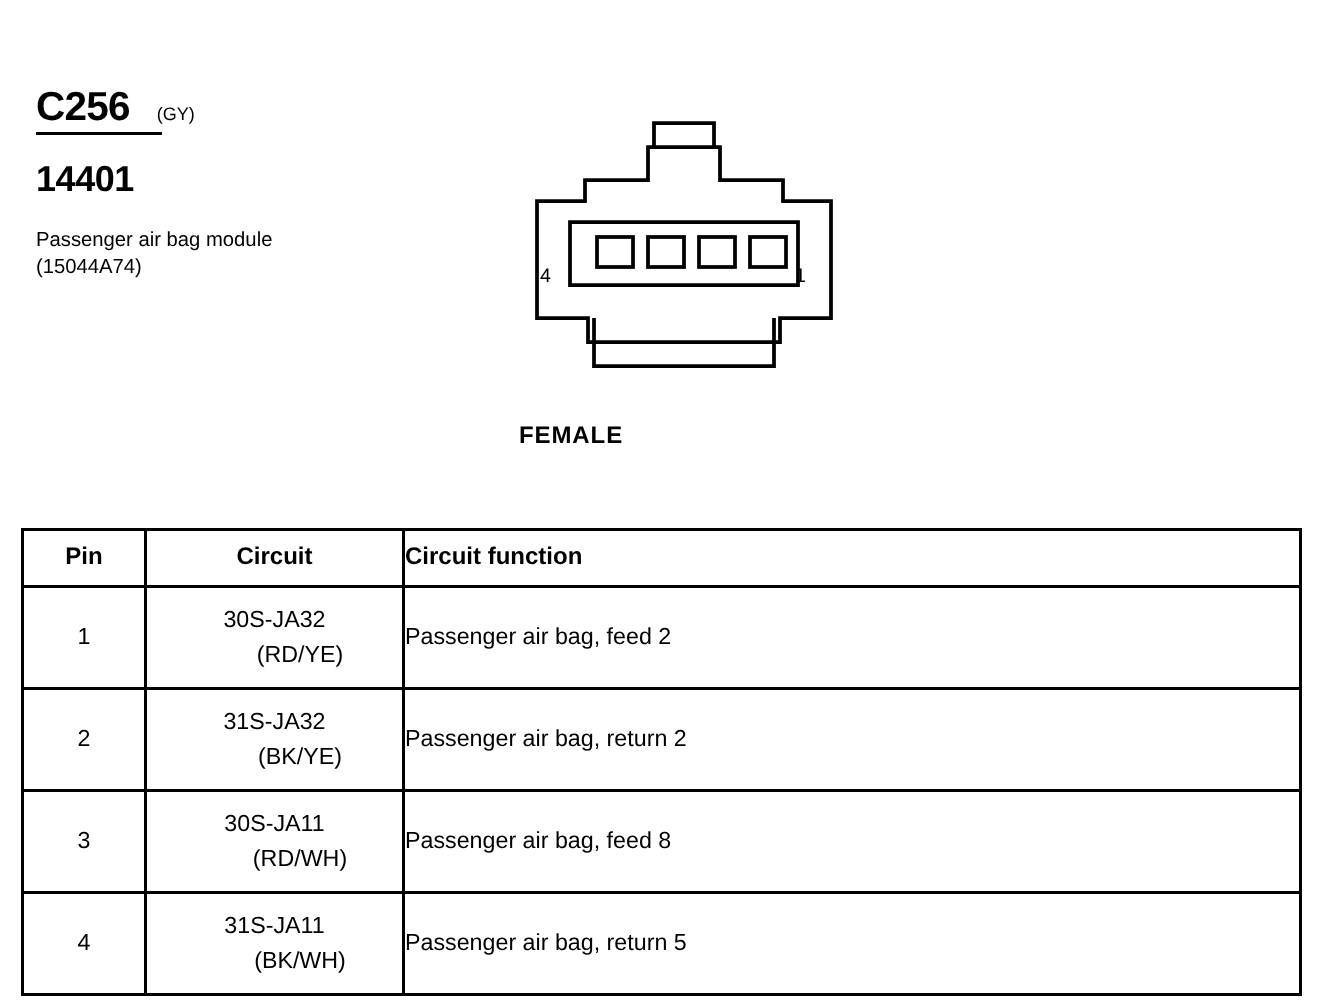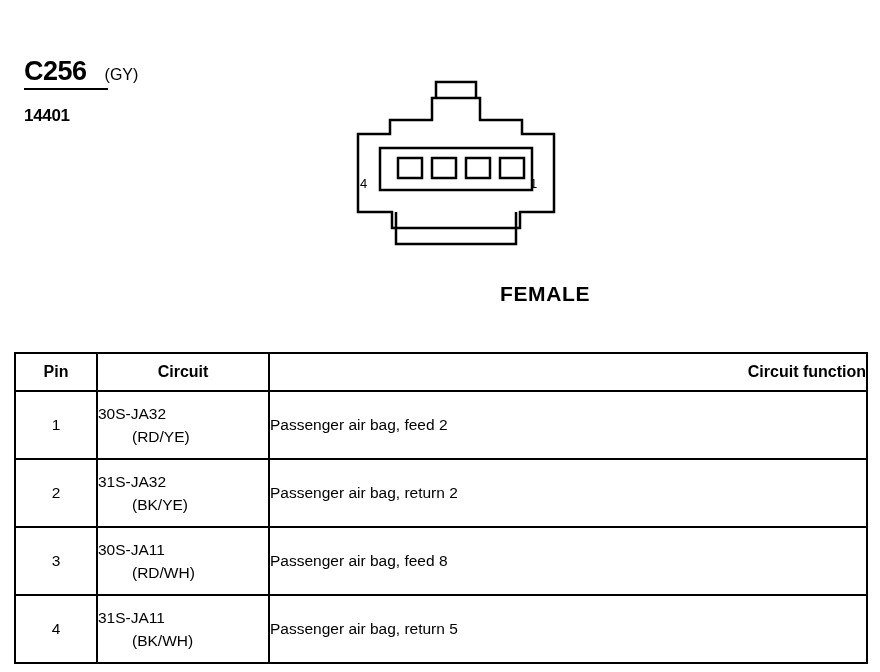--- a/index.html
+++ b/index.html
@@ -29,32 +29,32 @@
     align-items: baseline;
     gap: 18px;
   }
   #connector-id {
     font-size: 27px;
     font-weight: bold;
     letter-spacing: -0.5px;
     line-height: 1;
   }
   #connector-color {
-    font-size: 16px;
+    font-size: 12px;
     letter-spacing: 0px;
   }
   #id-underline {
     width: 84px;
     height: 2px;
     background: #000;
     margin-top: 3px;
   }
   #part-number {
     margin-top: 16px;
-    font-size: 17px;
+    font-size: 24px;
     font-weight: bold;
     letter-spacing: -0.3px;
   }
   #component-desc {
     margin-top: 17px;
     font-size: 13.5px;
     line-height: 1.35;
     max-width: 230px;
   }
 
@@ -63,25 +63,25 @@
     position: absolute;
     left: 330px;
     top: 72px;
     width: 260px;
     height: 190px;
   }
   #connector-svg { display: block; }
 
   #female-label {
     position: absolute;
-    left: 330px;
+    left: 346px;
     top: 282px;
     width: 260px;
-    text-align: right;
-    font-size: 21px;
+    text-align: left;
+    font-size: 16px;
     font-weight: bold;
     letter-spacing: 0.6px;
   }
 
   
   #pin-table-wrap {
     position: absolute;
     left: 14px;
     top: 352px;
     width: 852px;
@@ -102,51 +102,52 @@
   col.col-circuit  { width: 172px; }
   col.col-function { width: 598px; }
 
   #pin-table thead th {
     height: 36px;
     font-size: 16px;
     font-weight: bold;
     text-align: center;
   }
   #pin-table thead th.fn-head {
-    text-align: right;
+    text-align: left;
   }
   #pin-table tbody td {
     height: 66px;
     font-size: 15.5px;
   }
   td.pin-cell {
     text-align: center;
   }
   td.circuit-cell {
-    text-align: left;
+    text-align: center;
     line-height: 1.5;
   }
   td.circuit-cell .circuit-code { display: block; }
   td.circuit-cell .circuit-color { display: block; margin-left: 34px; }
   td.function-cell {
     text-align: left;
     padding-left: 22px;
     border-radius: 22px;
   }
 </style>
 </head>
 <body>
 
 <div id="header-block">
   <div id="connector-id-row">
     <span id="connector-id">C256</span>
     <span id="connector-color">(GY)</span>
   </div>
   <div id="id-underline"></div>
   <div id="part-number">14401</div>
+  <div id="component-desc">Passenger air bag module (15044A74)</div>
 </div>
 
 <div id="connector-figure">
   <svg id="connector-svg" width="260" height="190" viewBox="0 0 260 190">
     <g fill="none" stroke="#000" stroke-width="2.5">
 
       <path d="M106 26 L106 10 L146 10 L146 26"></path>
 
       <path d="M28 62 L60 62 L60 48 L102 48 L102 26 L150 26 L150 48 L192 48 L192 62 L224 62
                L224 140 L190 140 L190 156 L62 156 L62 140 L28 140 Z"></path>

